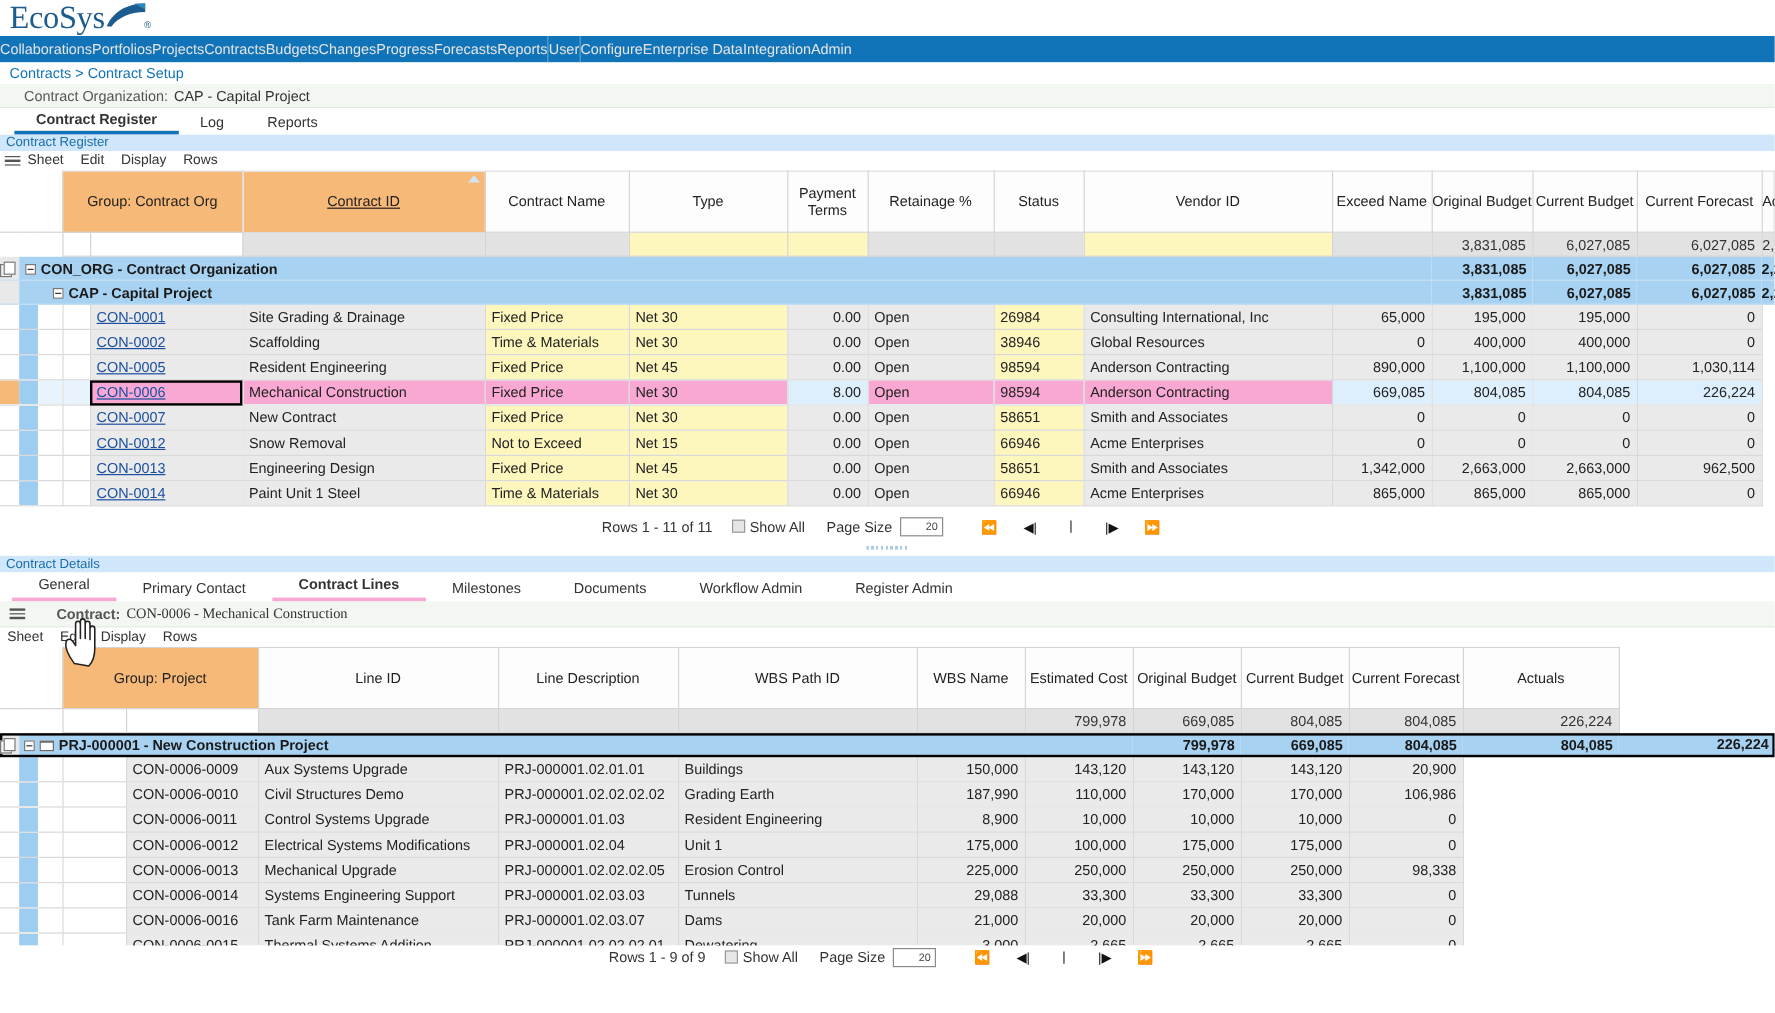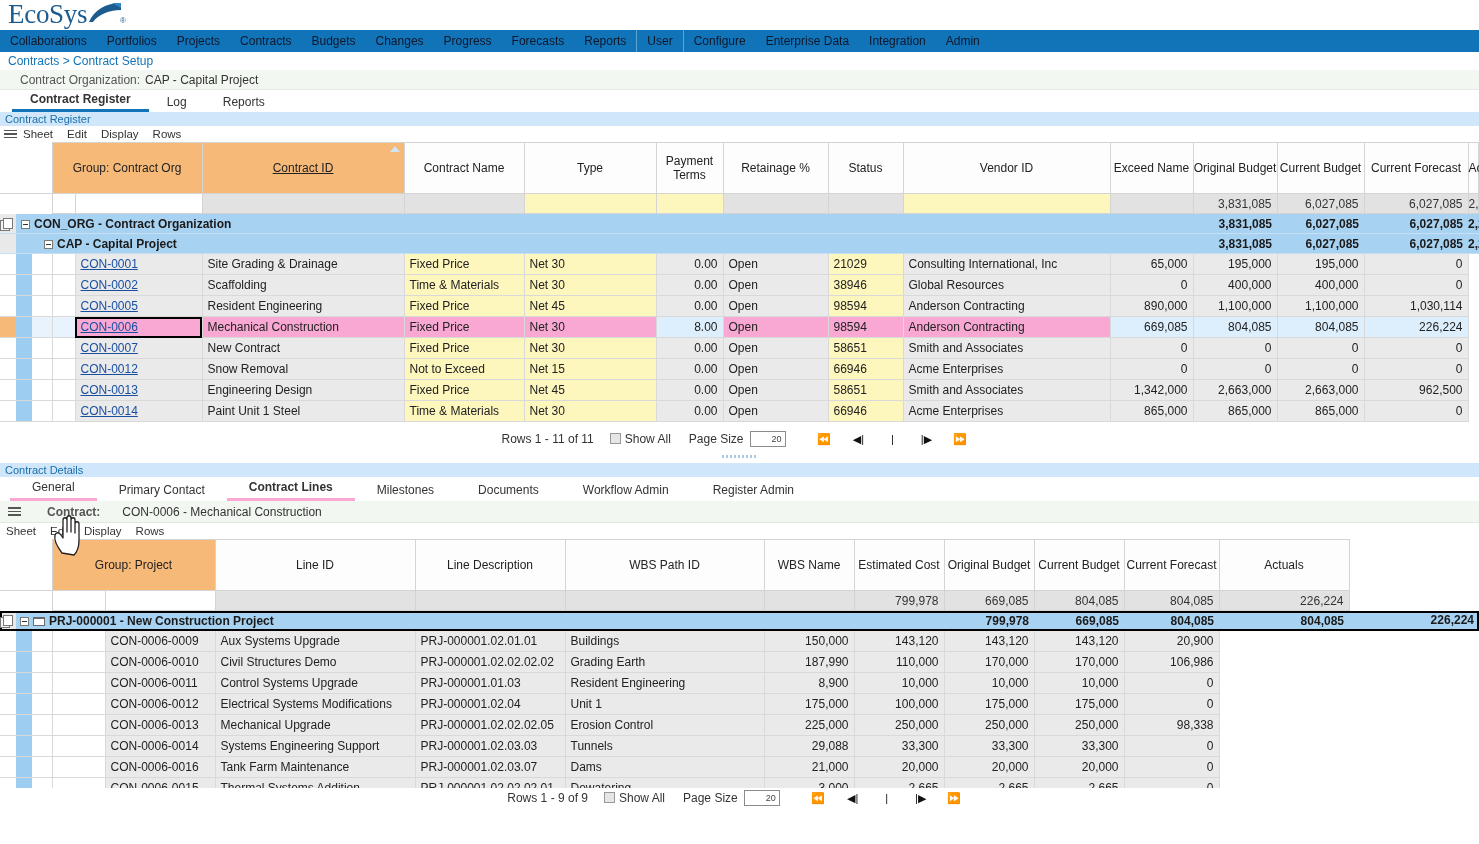--- a/index.html
+++ b/index.html
@@ -23,21 +23,21 @@
   .logo-mark { position:absolute; left:88px; top:2px; }
   .logo-reg { position:absolute; left:120px; top:16px; font-size:8px; color:#1d5c8e; }
 
   
   .navbar {
     height:22px; background:#1274b8;
     display:flex; align-items:stretch;
     font-size:12px;
   }
   .navitem {
-    color:#0f172a; padding:0 10px;
+    color:#e5e5e5; padding:0 0;
     display:flex; align-items:center;
     white-space:nowrap; cursor:pointer;
   }
   .navitem.sep-l { border-left:1px solid #5ea4d0; }
   .navitem.sep-r { border-right:1px solid #5ea4d0; }
 
   
   .crumbbar { height:18px; background:#fff; padding:2px 0 0 8px; }
   .crumb { color:#1274b8; font-size:12px; }
 
@@ -200,21 +200,21 @@
   }
   .dtab { padding:0 22px 4px 22px; font-size:12px; color:#333; cursor:pointer; }
   .dtab.ul { border-bottom:3px solid #f9a8d4; }
   .dtab.bold { font-weight:bold; }
 
   .detband {
     height:22px; background:#f2f7f1; display:flex; align-items:center;
     padding-left:4px; border-bottom:1px solid #e4e8e2;
   }
   .det-label { font-weight:bold; color:#555; font-size:12px; margin-left:20px; }
-  .det-value { color:#333; font-size:12px; margin-left:22px; }
+  .det-value { color:#333; font-size:12px; margin-left:5px;font-family:Liberation Serif, serif; }
 
   
   .cursor-hand {
     position:absolute; z-index:50; pointer-events:none;
   }
 </style>
 </head>
 <body>
 
 <div class="logobar">
@@ -354,21 +354,21 @@
           <td class="gut"></td>
           <td class="ind"></td>
           <td class="ind2"></td>
           <td class="ind2"></td>
           <td class=""><span class="idlink">CON-0001</span></td>
           <td class="">Site Grading &amp; Drainage</td>
           <td class="yellow">Fixed Price</td>
           <td class="yellow">Net 30</td>
           <td class="num">0.00</td>
           <td class="">Open</td>
-          <td class="yellow">21029</td>
+          <td class="yellow">26984</td>
           <td class="">Consulting International, Inc</td>
           <td class="num">65,000</td>
           <td class="num">195,000</td>
           <td class="num">195,000</td>
           <td class="num">0</td>
         </tr>
         <tr class="d-row">
           <td class="gut"></td>
           <td class="ind"></td>
           <td class="ind2"></td>

